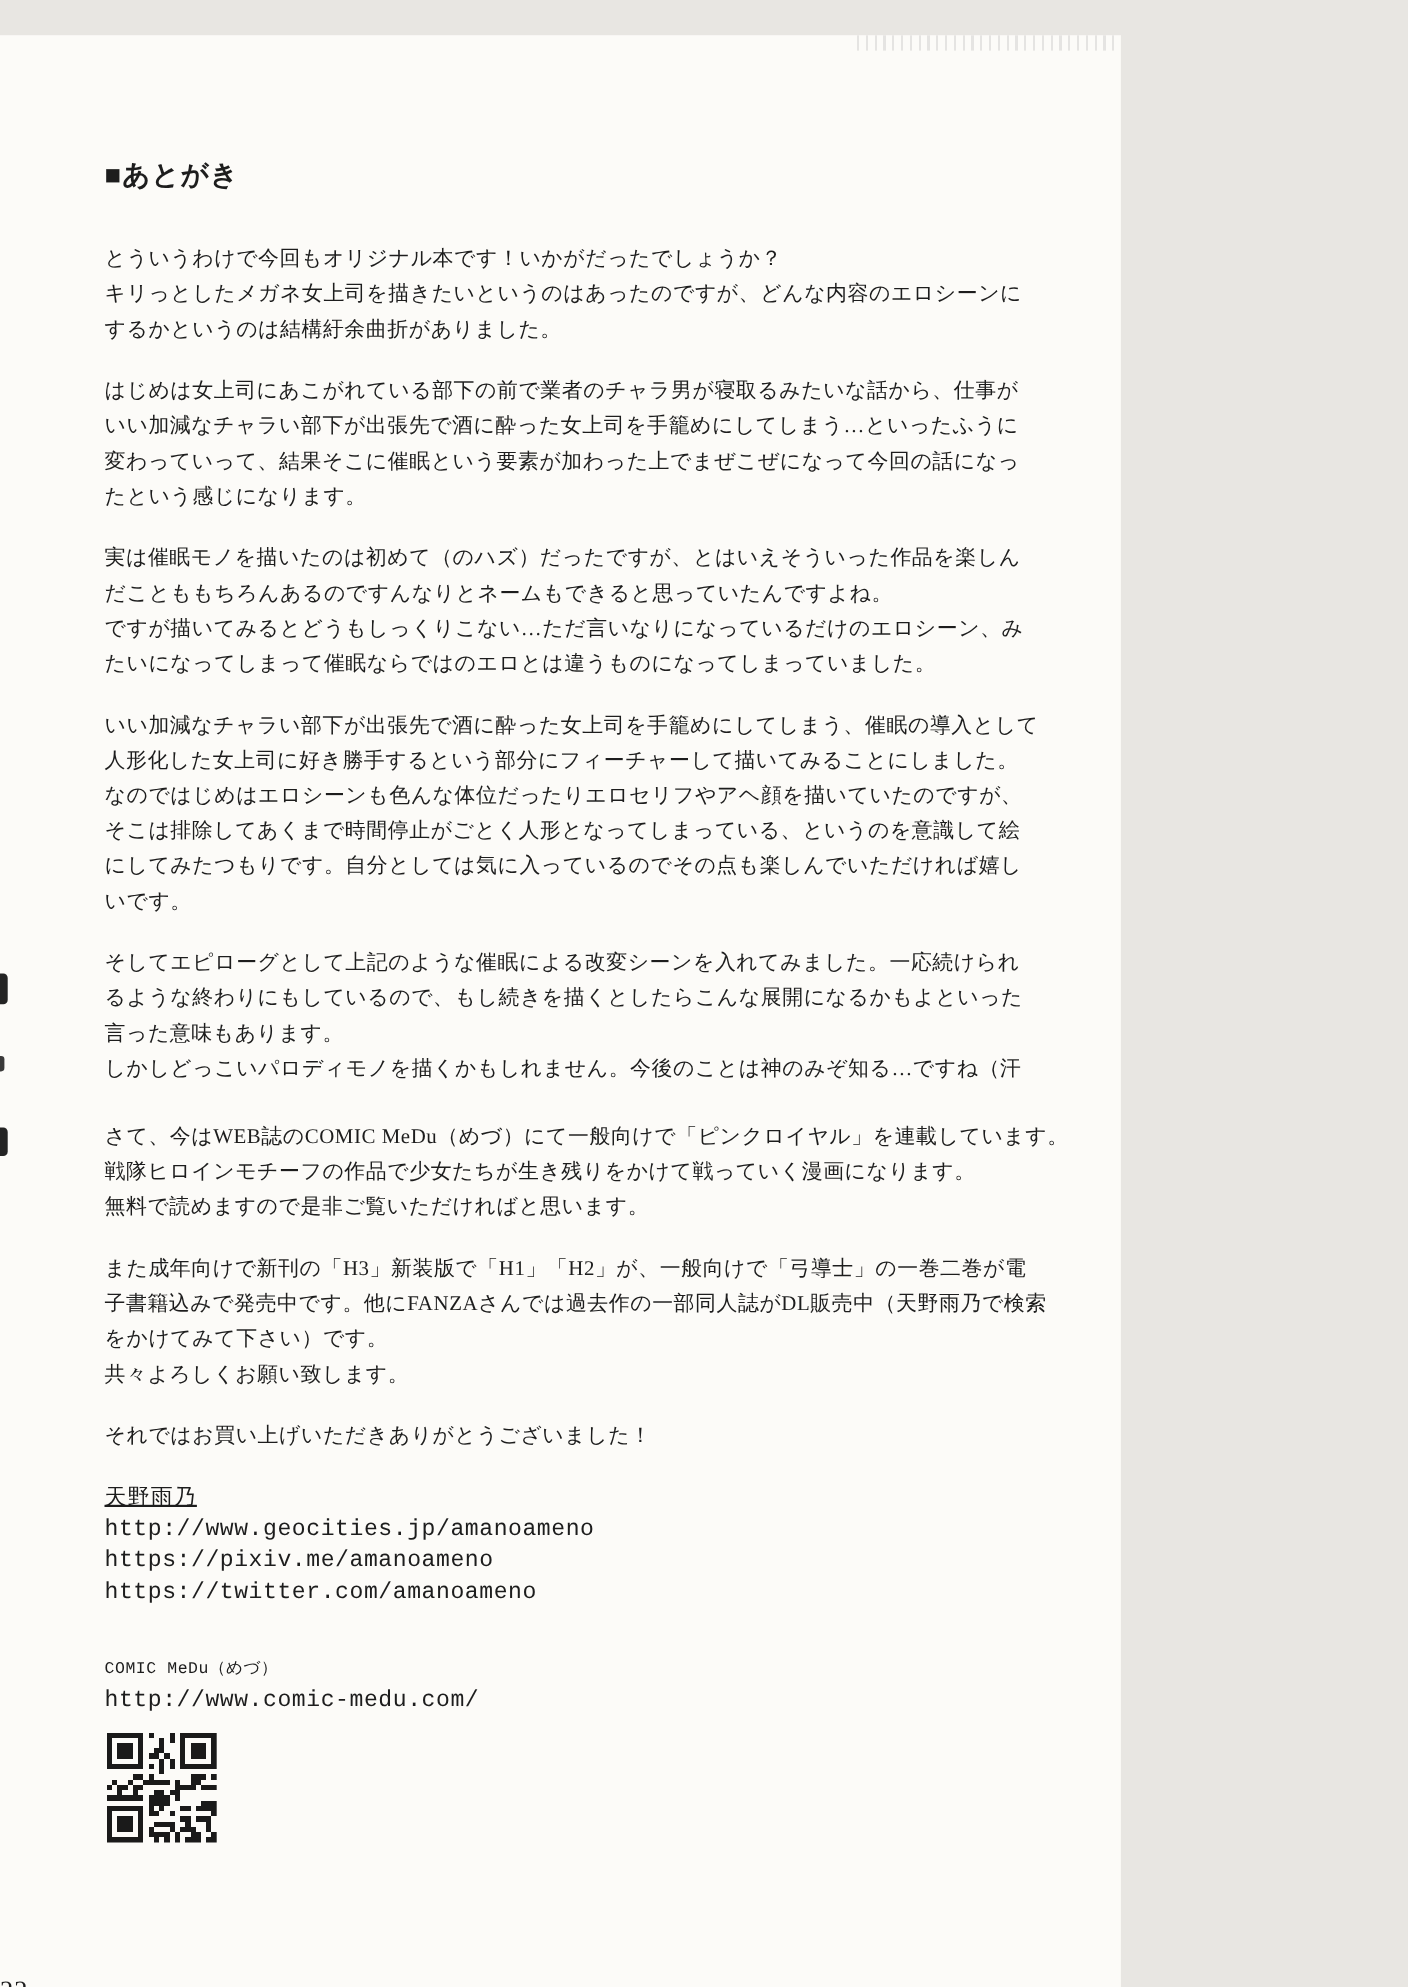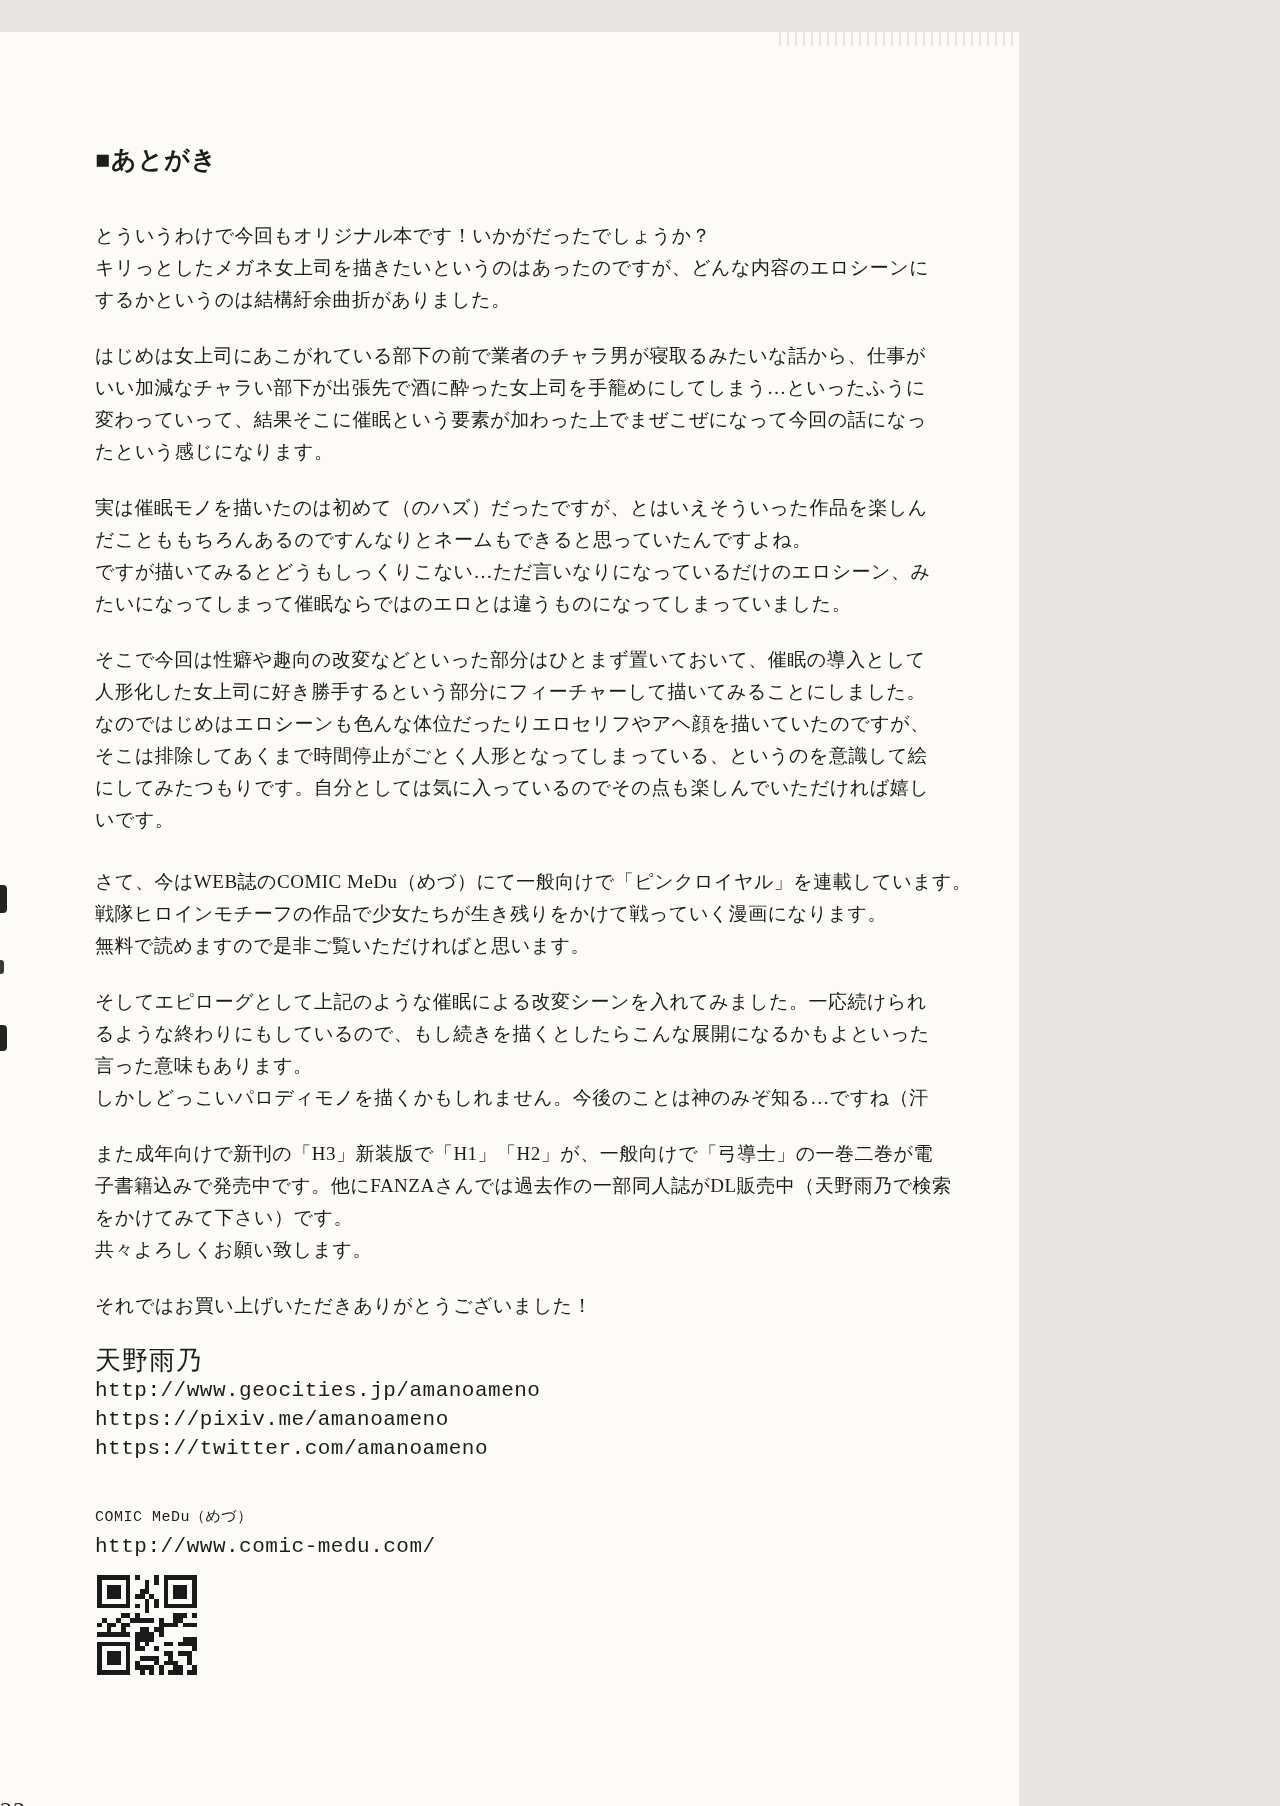--- a/index.html
+++ b/index.html
@@ -20,21 +20,21 @@
     margin:0 0 44px 0;line-height:32px;
   }
   .para{
     font-size:19px;line-height:32px;letter-spacing:0.5px;
     margin:0 0 24px 0;
     white-space:pre-line;
   }
   .para.extra-gap{margin-top:30px;}
   .credits{margin-top:20px;}
   .author-name{
-    font-size:26px;line-height:30px;letter-spacing:1px;margin:0;
+    font-size:20px;line-height:30px;letter-spacing:1px;margin:0;text-decoration:underline;
   }
   .url-line{
     font-family:"Liberation Mono","DejaVu Sans Mono",monospace;
     font-size:21px;line-height:29px;letter-spacing:0.5px;
     white-space:nowrap;
   }
   .magazine-name{
     font-family:"Liberation Mono","DejaVu Sans Mono",monospace;
     font-size:15px;line-height:29px;letter-spacing:0.5px;
     margin-top:40px;
@@ -78,33 +78,33 @@
 キリっとしたメガネ女上司を描きたいというのはあったのですが、どんな内容のエロシーンに
 するかというのは結構紆余曲折がありました。</p>
     <p class="para">はじめは女上司にあこがれている部下の前で業者のチャラ男が寝取るみたいな話から、仕事が
 いい加減なチャラい部下が出張先で酒に酔った女上司を手籠めにしてしまう…といったふうに
 変わっていって、結果そこに催眠という要素が加わった上でまぜこぜになって今回の話になっ
 たという感じになります。</p>
     <p class="para">実は催眠モノを描いたのは初めて（のハズ）だったですが、とはいえそういった作品を楽しん
 だことももちろんあるのですんなりとネームもできると思っていたんですよね。
 ですが描いてみるとどうもしっくりこない…ただ言いなりになっているだけのエロシーン、み
 たいになってしまって催眠ならではのエロとは違うものになってしまっていました。</p>
-    <p class="para">そこで今回は性癖や趣向の改変などといった部分はひとまず置いておいて、催眠の導入として
+    <p class="para">いい加減なチャラい部下が出張先で酒に酔った女上司を手籠めにしてしまう、催眠の導入として
 人形化した女上司に好き勝手するという部分にフィーチャーして描いてみることにしました。
 なのではじめはエロシーンも色んな体位だったりエロセリフやアヘ顔を描いていたのですが、
 そこは排除してあくまで時間停止がごとく人形となってしまっている、というのを意識して絵
 にしてみたつもりです。自分としては気に入っているのでその点も楽しんでいただければ嬉し
 いです。</p>
-    <p class="para extra-gap">さて、今はWEB誌のCOMIC MeDu（めづ）にて一般向けで「ピンクロイヤル」を連載しています。
-戦隊ヒロインモチーフの作品で少女たちが生き残りをかけて戦っていく漫画になります。
-無料で読めますので是非ご覧いただければと思います。</p>
     <p class="para">そしてエピローグとして上記のような催眠による改変シーンを入れてみました。一応続けられ
 るような終わりにもしているので、もし続きを描くとしたらこんな展開になるかもよといった
 言った意味もあります。
 しかしどっこいパロディモノを描くかもしれません。今後のことは神のみぞ知る…ですね（汗</p>
+    <p class="para extra-gap">さて、今はWEB誌のCOMIC MeDu（めづ）にて一般向けで「ピンクロイヤル」を連載しています。
+戦隊ヒロインモチーフの作品で少女たちが生き残りをかけて戦っていく漫画になります。
+無料で読めますので是非ご覧いただければと思います。</p>
     <p class="para">また成年向けで新刊の「H3」新装版で「H1」「H2」が、一般向けで「弓導士」の一巻二巻が電
 子書籍込みで発売中です。他にFANZAさんでは過去作の一部同人誌がDL販売中（天野雨乃で検索
 をかけてみて下さい）です。
 共々よろしくお願い致します。</p>
     <p class="para">それではお買い上げいただきありがとうございました！</p>
 
     <div class="credits">
       <div class="author-name">天野雨乃</div>
       <div class="url-line">http://www.geocities.jp/amanoameno</div>
       <div class="url-line">https://pixiv.me/amanoameno</div>

